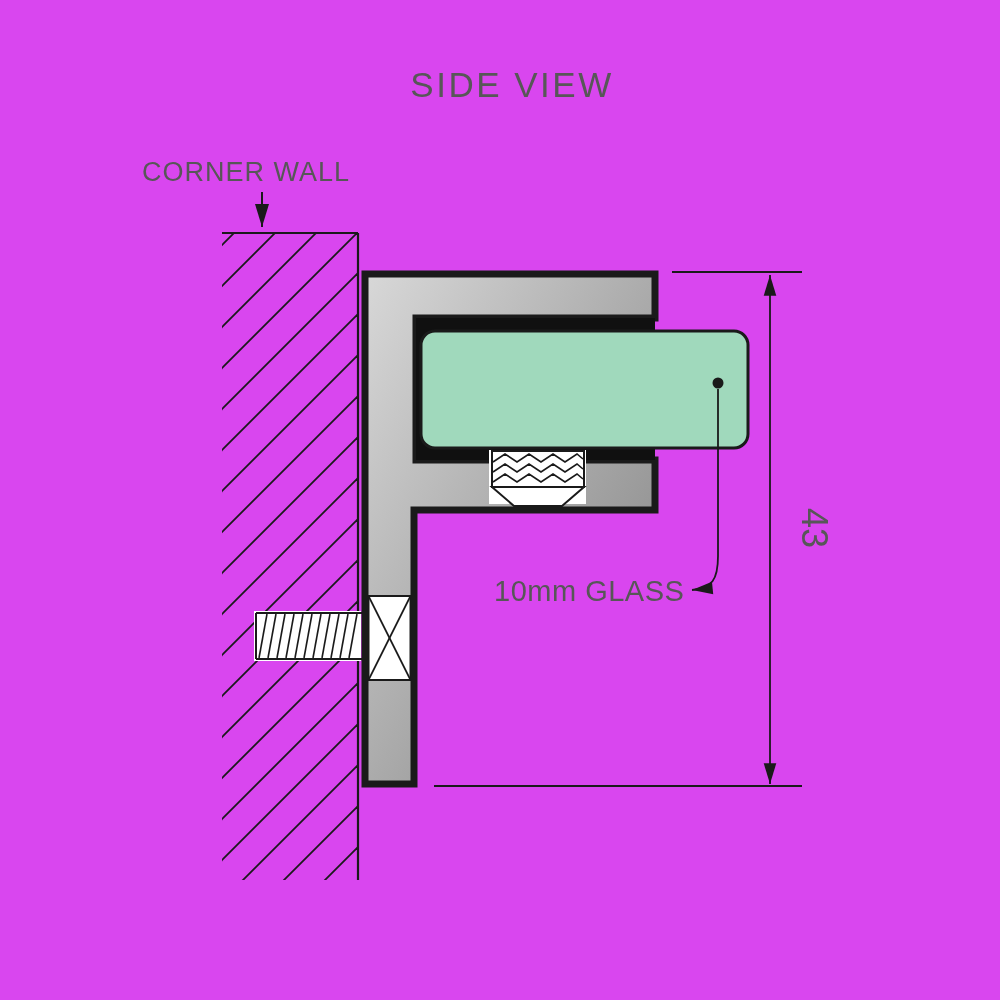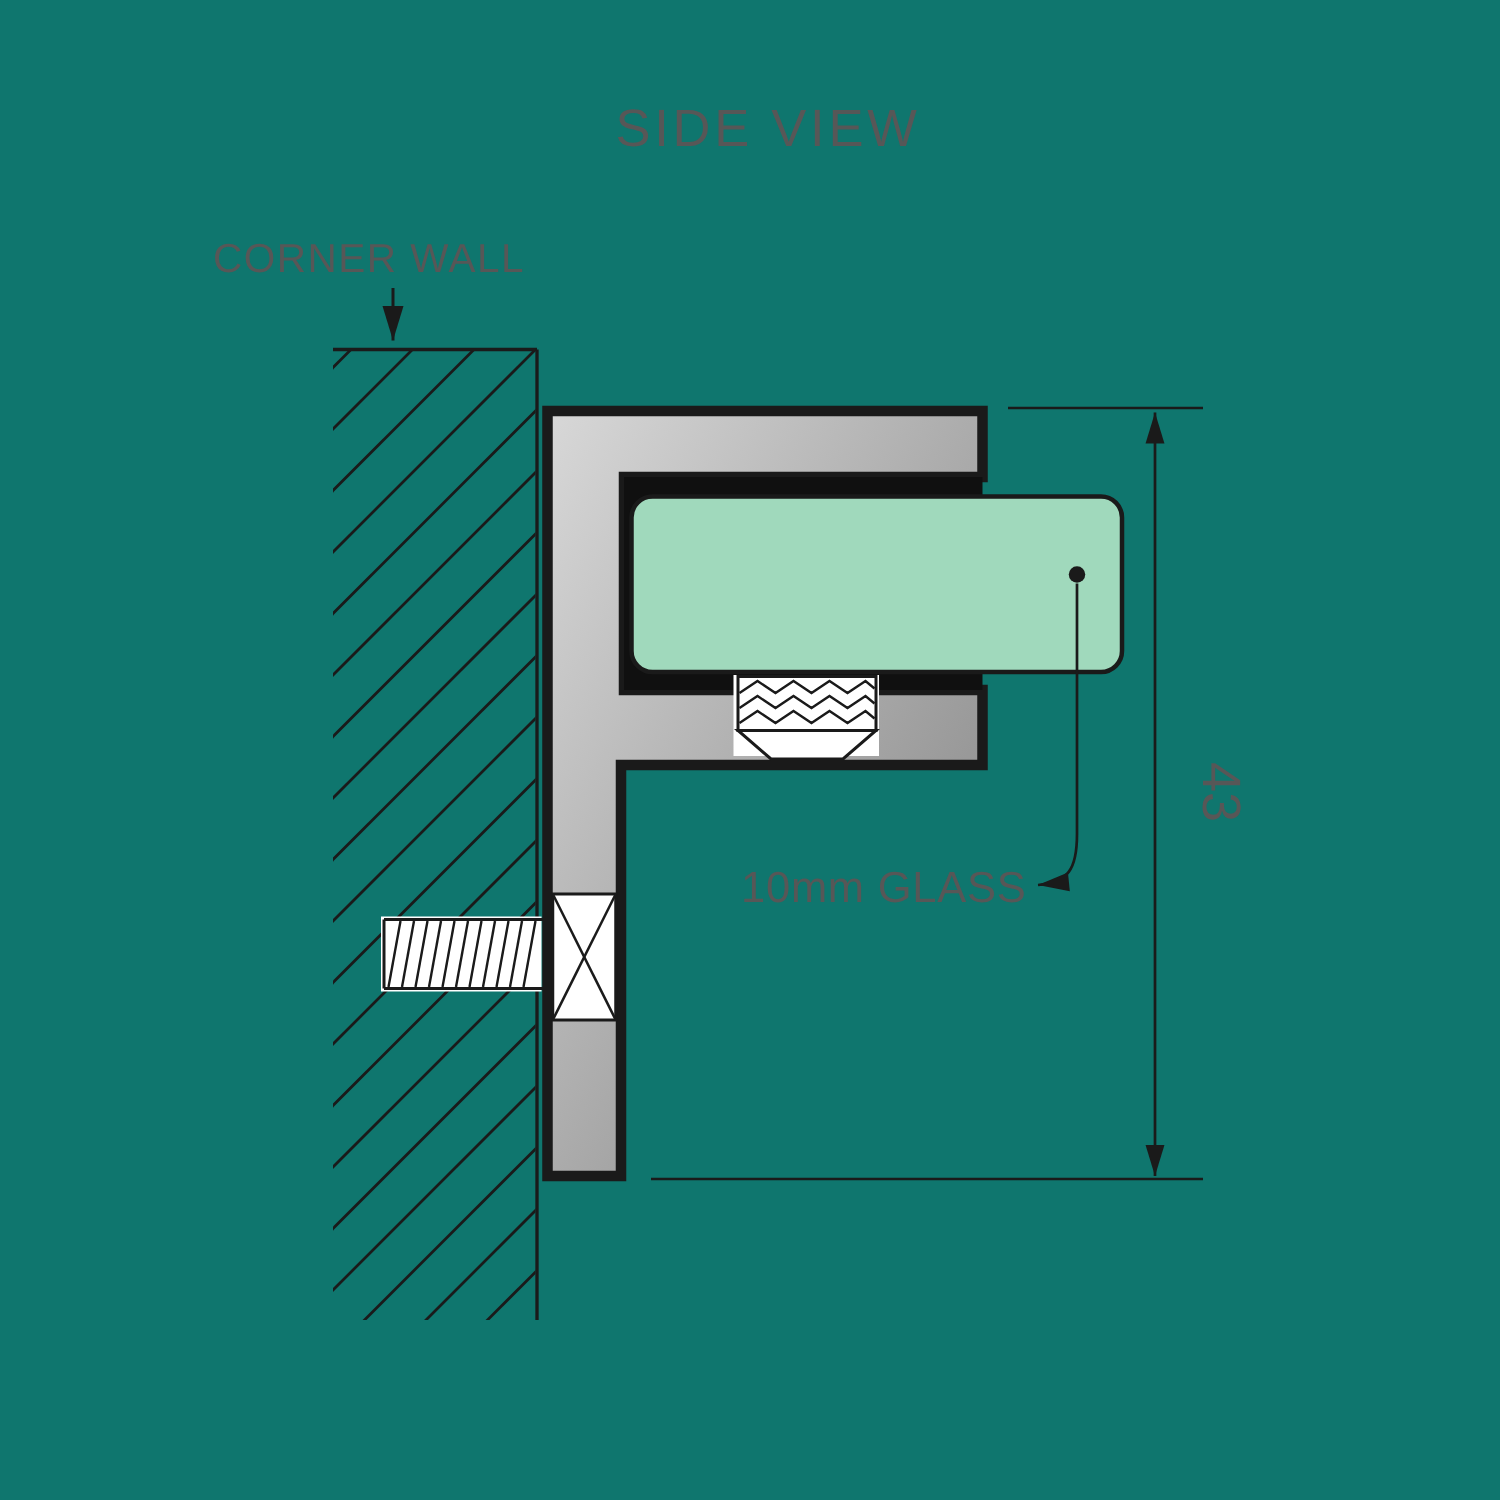--- a/index.html
+++ b/index.html
@@ -5,21 +5,21 @@
   html, body {
     margin: 0;
     padding: 0;
     background: #ffffff;
     font-family: "Liberation Sans", sans-serif;
   }
   .page {
     position: relative;
     width: 1000px;
     height: 1000px;
-    background: #0f766e;
+    background: #d946ef;
     overflow: hidden;
   }
   svg { display: block; }
   text {
     font-family: "Liberation Sans", sans-serif;
   }
 </style>
 </head>
 <body>
 

